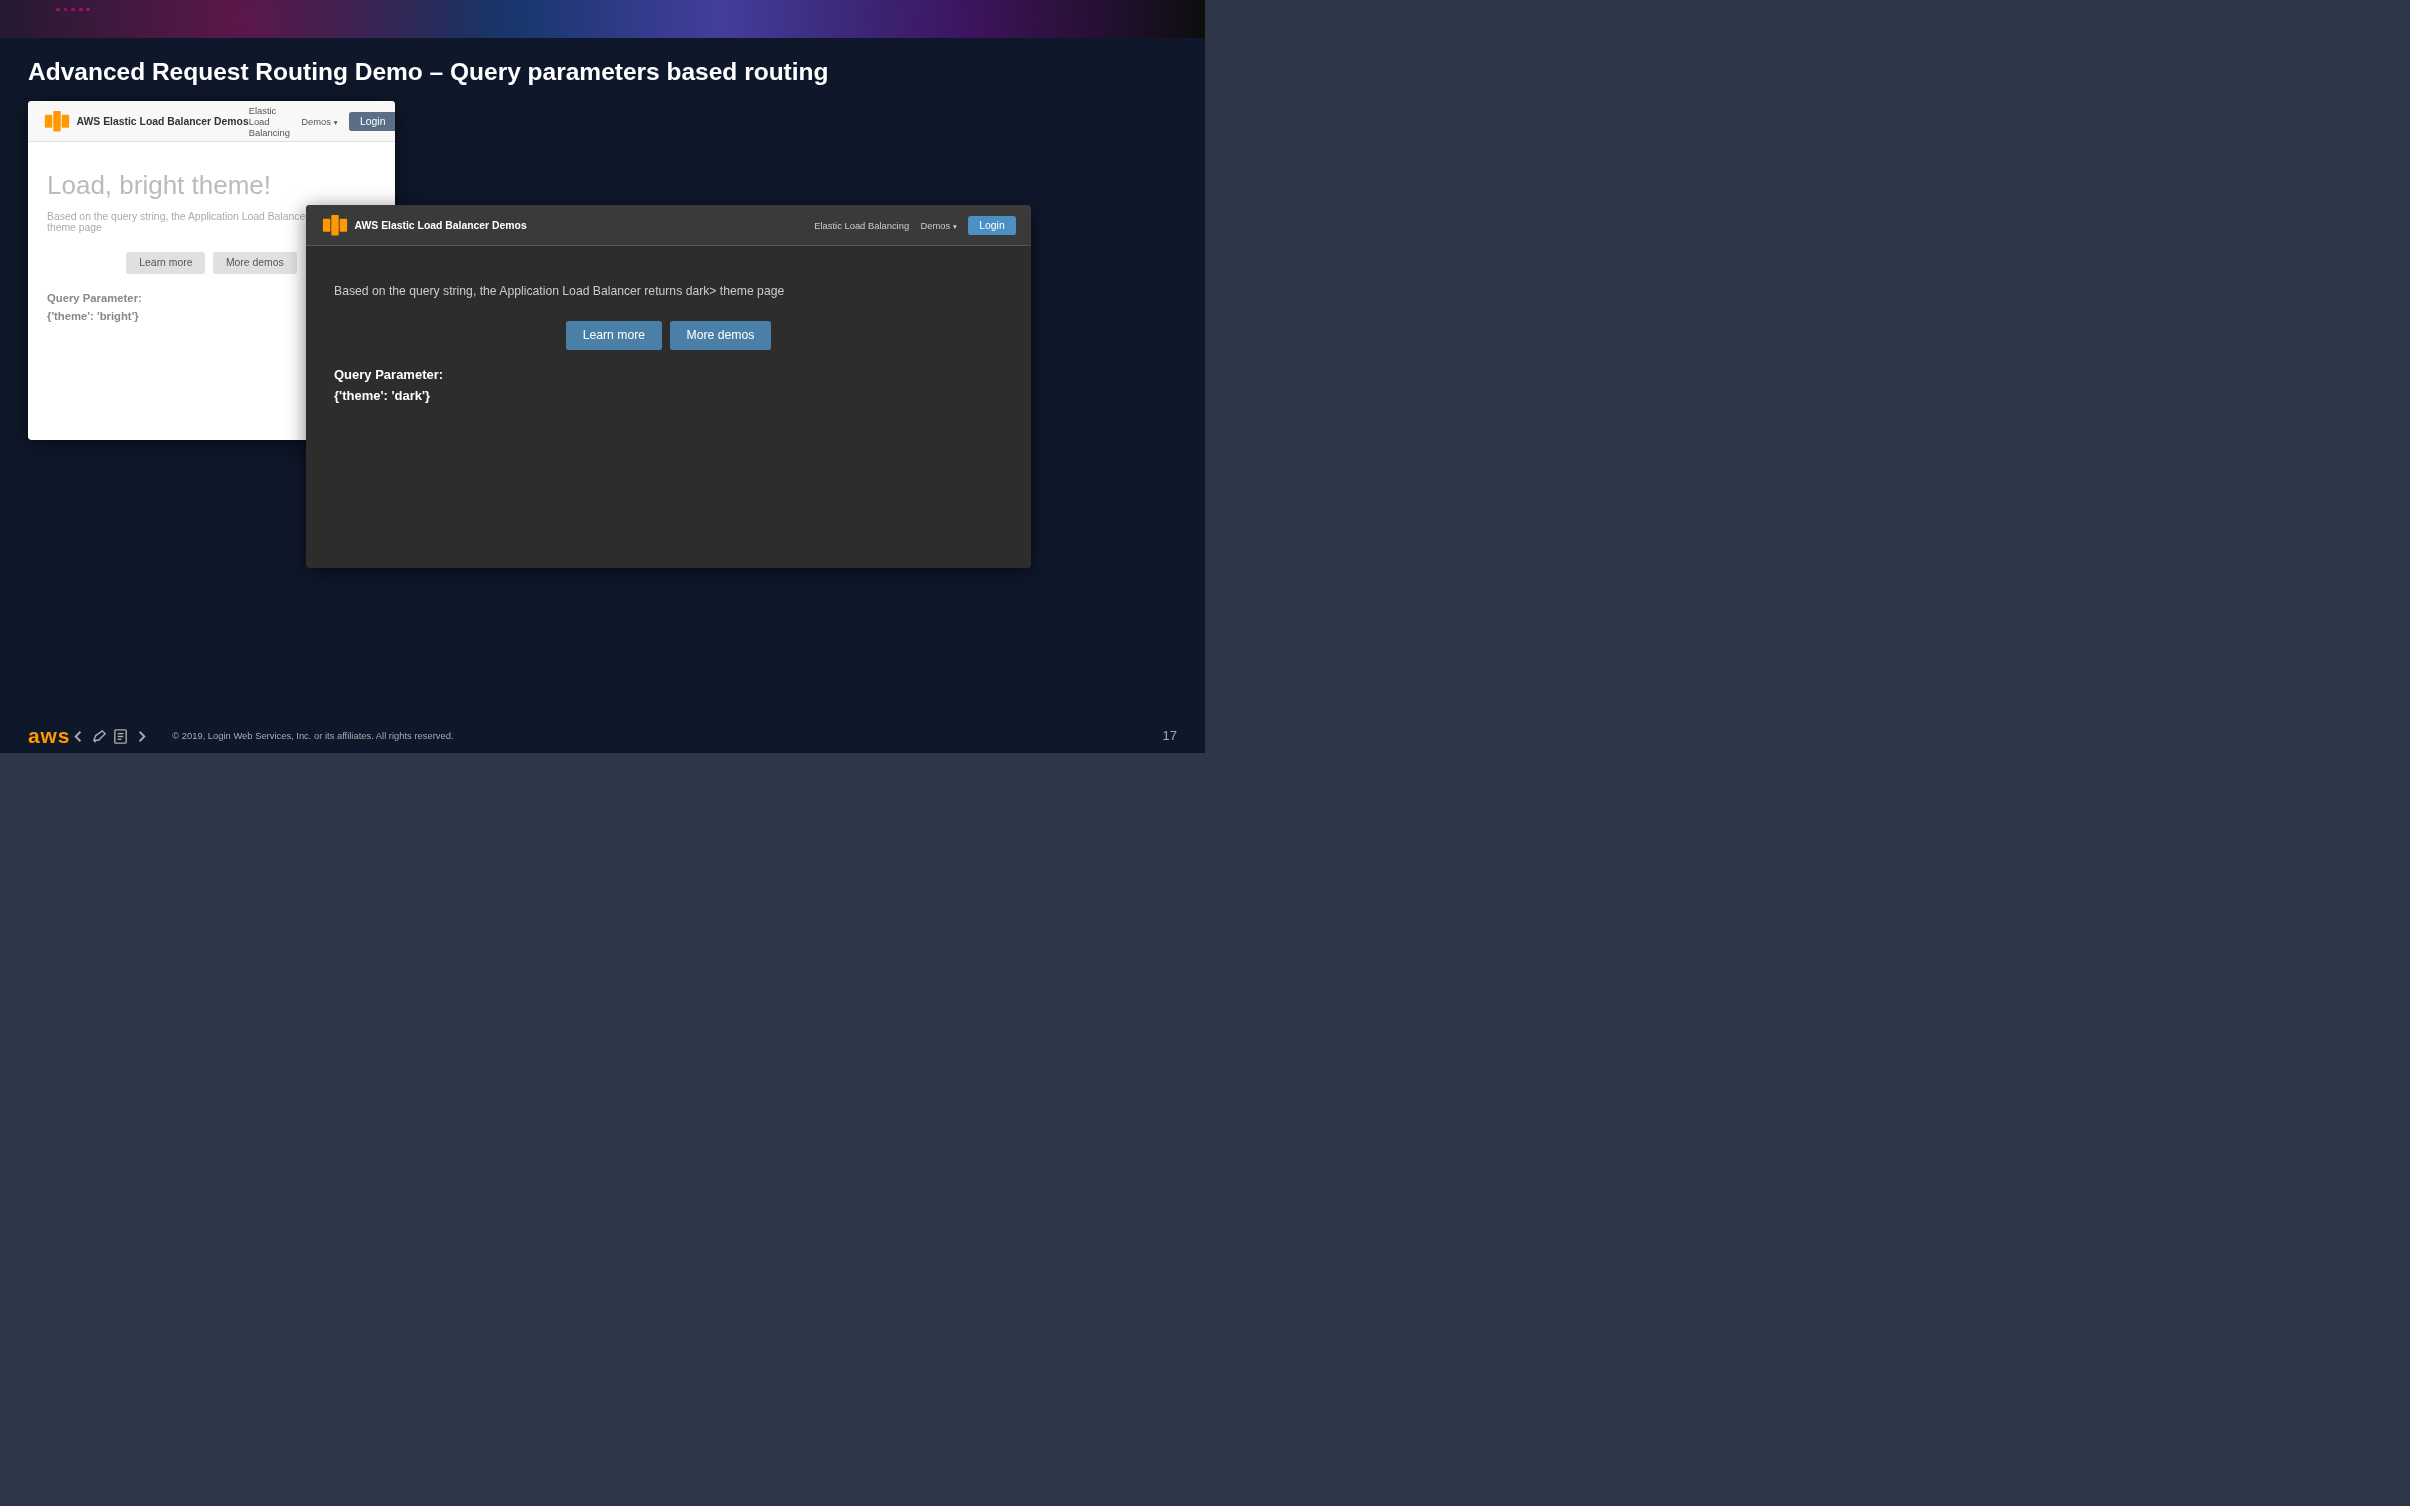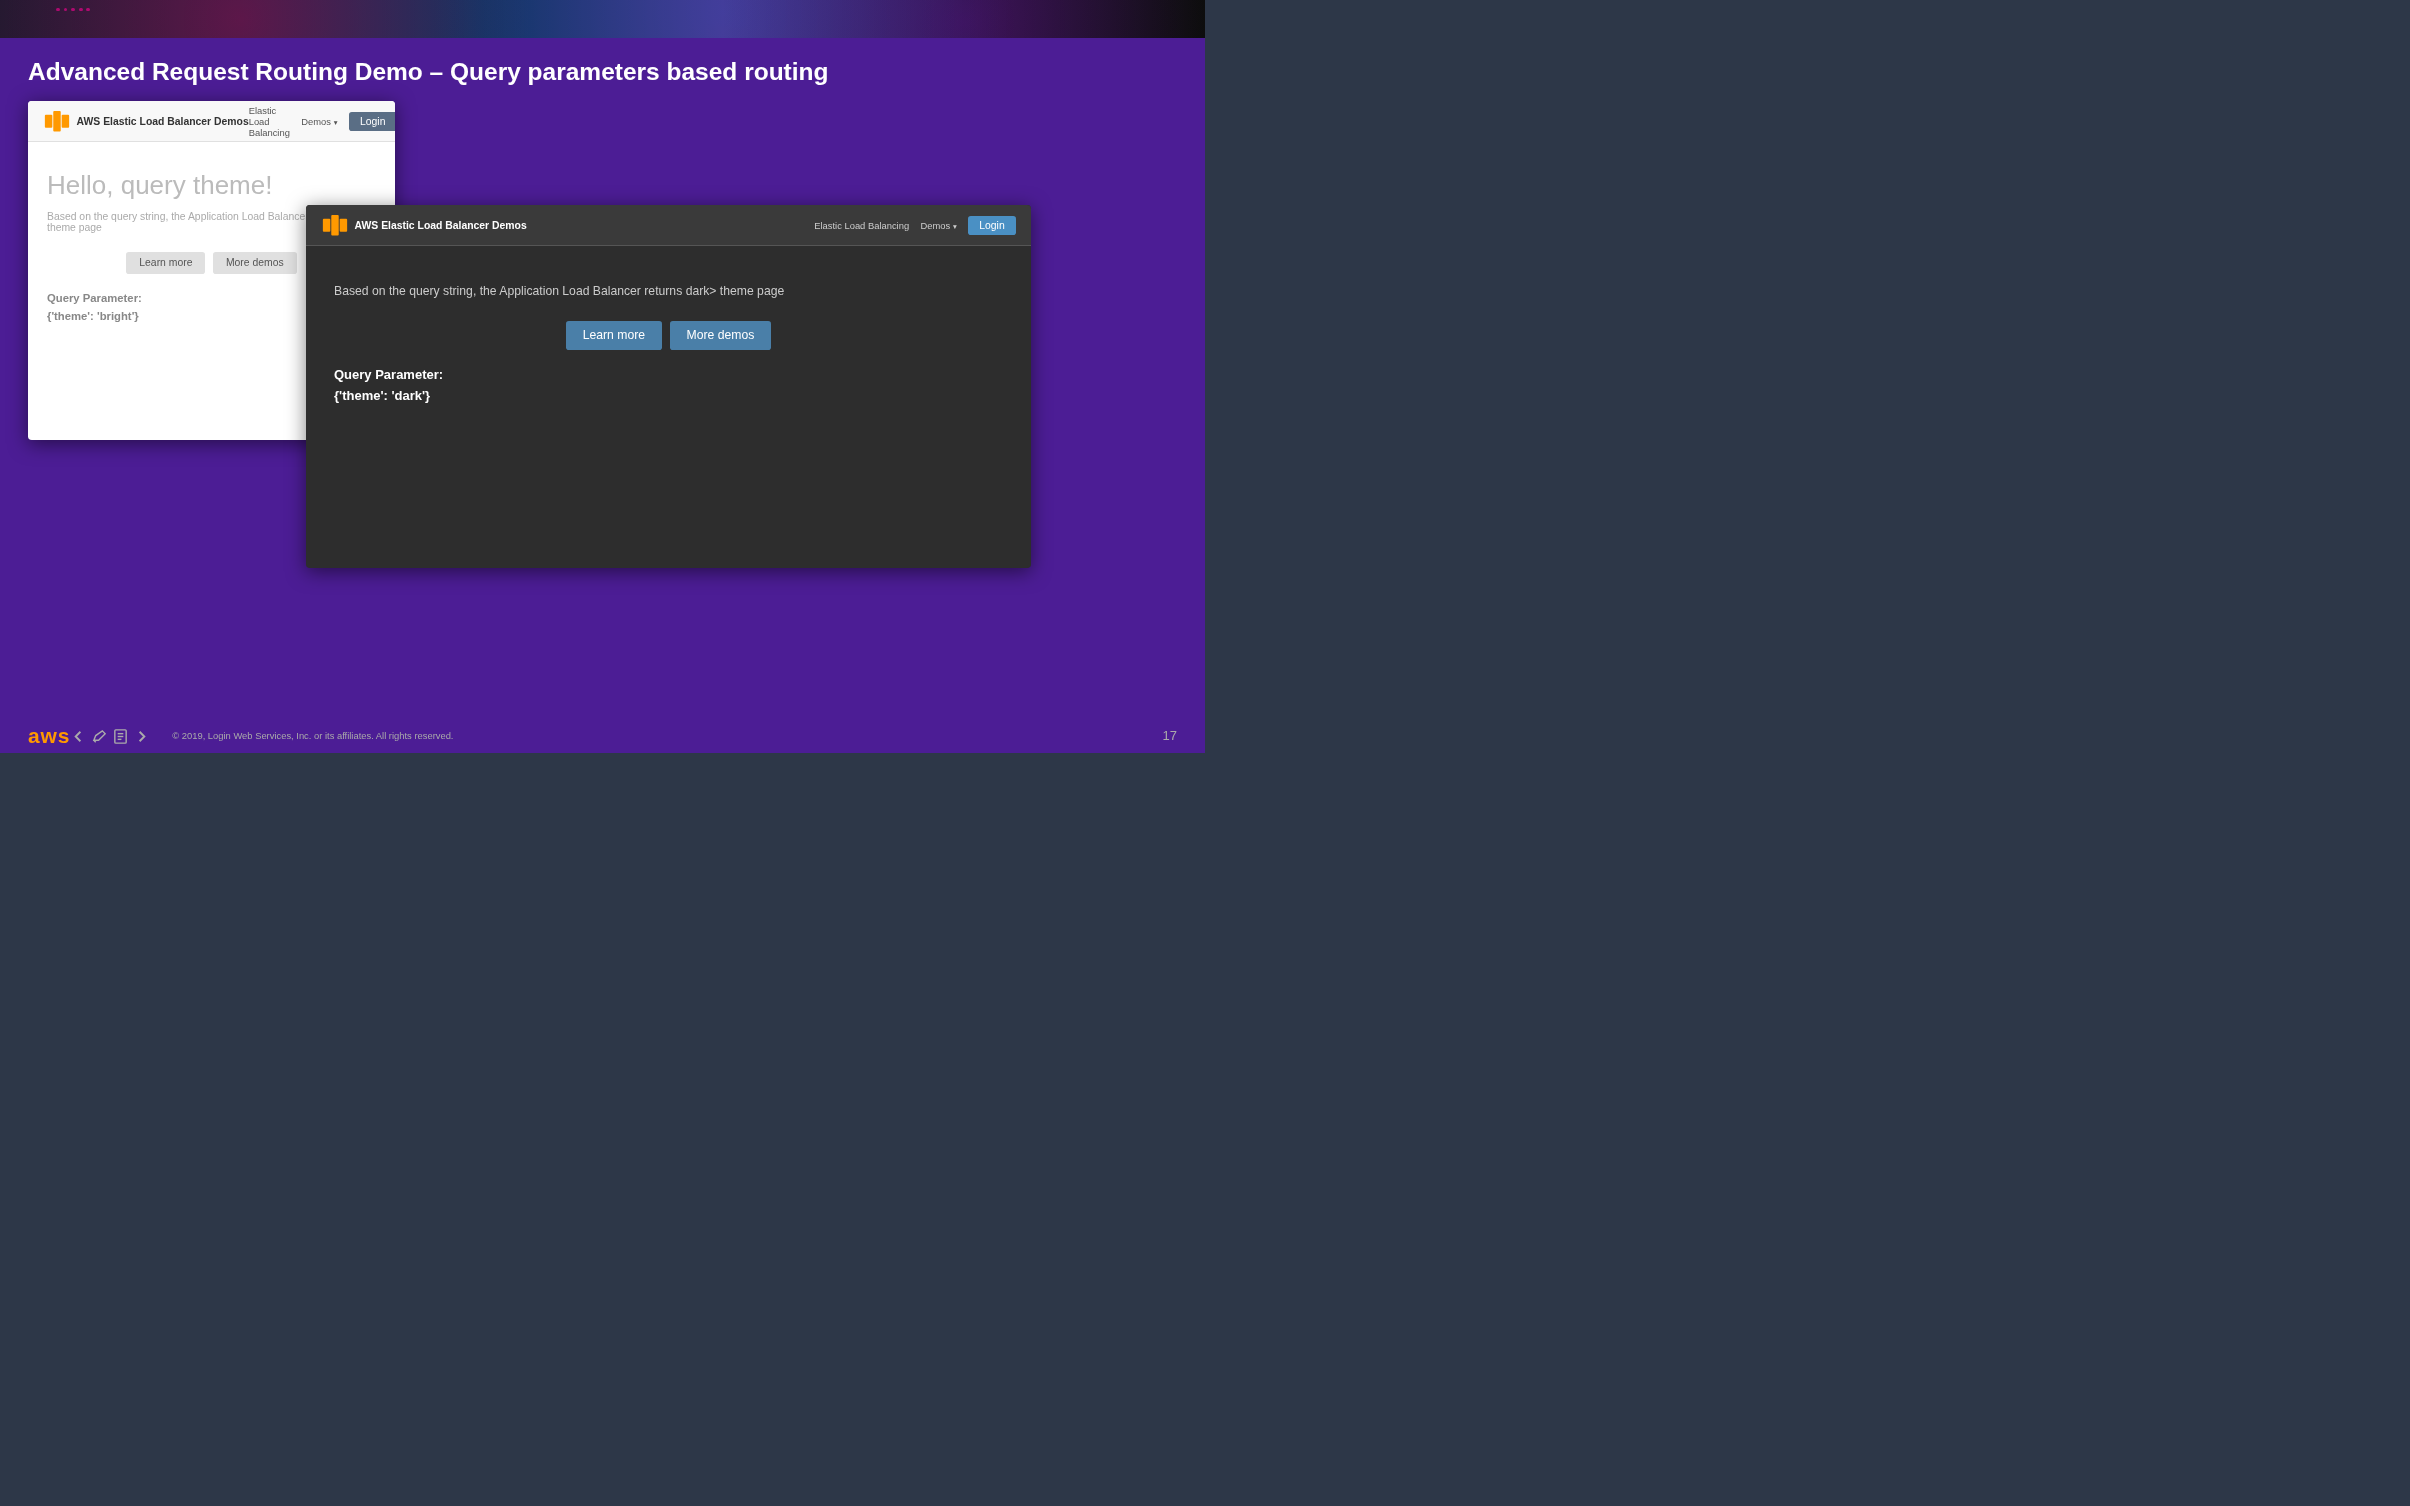--- a/index.html
+++ b/index.html
@@ -29,21 +29,21 @@
       background-image: 
         radial-gradient(circle at 20% 50%, rgba(255,0,100,0.3) 0%, transparent 30%),
         radial-gradient(circle at 60% 30%, rgba(0,100,255,0.2) 0%, transparent 40%),
         radial-gradient(circle at 80% 60%, rgba(150,0,200,0.3) 0%, transparent 25%);
     }
 
     
     .slide {
       width: 100%;
       height: calc(100% - 38px);
-      background-color: #4c1d95;
+      background-color: #0f172a;
       padding: 19px 28px;
       position: relative;
     }
 
     
     .slide-title {
       font-size: 24.5px;
       font-weight: bold;
       color: #ffffff;
       margin-bottom: 15px;
@@ -377,21 +377,21 @@
           <span class="nav-link">Elastic Load Balancing</span>
           <span class="nav-demos">
             <span>Demos</span>
             <span class="nav-dropdown-arrow">▾</span>
           </span>
           <button class="login-btn">Login</button>
         </div>
       </div>
 
       <div class="bright-content">
-        <h2 class="bright-heading">Hello, query theme!</h2>
+        <h2 class="bright-heading">Load, bright theme!</h2>
         <p class="bright-subtitle">Based on the query string, the Application Load Balancer returns bright theme page</p>
         <div class="bright-buttons">
           <button class="btn-learn-more-bright">Learn more</button>
           <button class="btn-more-demos-bright">More demos</button>
         </div>
         <div class="query-param-bright">
           <div>Query Parameter:</div>
           <div>{'theme': 'bright'}</div>
         </div>
       </div>

